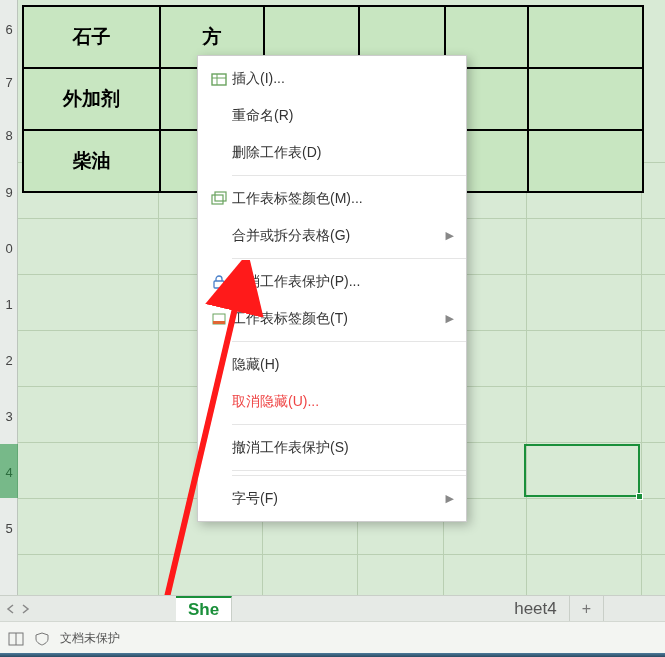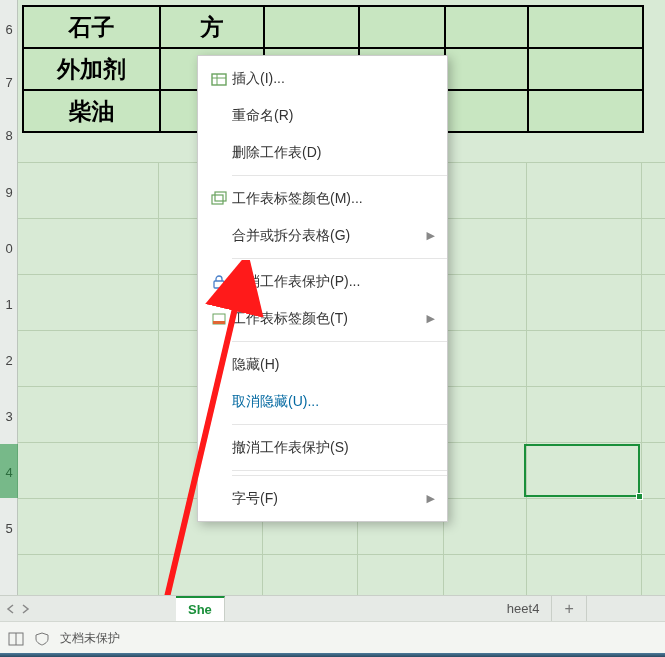--- a/index.html
+++ b/index.html
@@ -1,42 +1,42 @@
 <!DOCTYPE html>
 <html><head>
 <meta charset="utf-8">
 <style>
   * { box-sizing: border-box; margin: 0; padding: 0; font-family: "Microsoft YaHei", Arial, sans-serif; }
   html, body { width: 665px; height: 657px; overflow: hidden; background: #d8ead5; }
   .sheet-area { position: relative; width: 100%; height: 595px; }
   .col-rownums { position: absolute; left: 0; top: 0; width: 18px; height: 595px; background: #e8ece9; border-right: 1px solid #bcc5bc; }
   .rownum { position: absolute; left: 0; width: 18px; text-align: center; font-size: 13px; color: #444; }
   .tbl { position: absolute; left: 22px; top: 5px; border-collapse: collapse; }
-  .tbl td { border: 2.5px solid #000; text-align: center; font-size: 23px; font-weight: 600; height: 42px; background: #c8e6c1; }
+  .tbl td { border: 2.5px solid #000; text-align: center; font-size: 19px; font-weight: 600; height: 62px; background: #c8e6c1; }
   .c1 { width: 137px; }
   .c2 { width: 104px; }
   .c3 { width: 95px; }
   .c4 { width: 86px; }
   .c5 { width: 83px; }
   .c6 { width: 115px; }
   .grid-h { position: absolute; left: 18px; right: 0; border-top: 1px solid #b9cfb2; }
   .grid-v { position: absolute; top: 162px; bottom: 0; border-left: 1px solid #b9cfb2; }
   .sel-cell { position: absolute; border: 2.5px solid #1a8f3a; }
   .sel-handle { position: absolute; width: 7px; height: 7px; background: #1a8f3a; border: 1px solid #fff; }
   .tabbar { position: absolute; left: 0; right: 0; top: 595px; height: 26px; background: #e6eae6; border-top: 1px solid #c9cfc8; display: flex; align-items: stretch; }
   .tab-nav { display: flex; align-items: center; padding: 0 6px; gap: 4px; }
   .tab-nav svg { width: 10px; height: 10px; }
-  .tab { display: flex; align-items: center; padding: 0 12px; border-right: 1px solid #c9cfc8; font-size: 13px; color: #555; cursor: pointer; }
+  .tab { display: flex; align-items: center; padding: 0 12px; border-right: 1px solid #c9cfc8; font-size: 17px; color: #555; cursor: pointer; }
   .tab.active { background: #fff; color: #1a8f3a; font-weight: 600; border-top: 2px solid #1a8f3a; }
   .tab.add { font-size: 16px; color: #777; }
   .statusbar { position: absolute; left: 0; right: 0; top: 621px; height: 34px; background: #f3f5f2; border-top: 1px solid #d3d8d2; display: flex; align-items: center; padding: 0 8px; gap: 10px; font-size: 12px; color: #555; }
   .sb-icon { display: inline-flex; }
-  .ctxmenu { position: absolute; left: 197px; top: 55px; width: 251px; background: #fff; border: 1px solid #ccc; box-shadow: 3px 3px 10px rgba(0,0,0,.25); padding: 4px 0; }
+  .ctxmenu { position: absolute; left: 197px; top: 55px; width: 270px; background: #fff; border: 1px solid #ccc; box-shadow: 3px 3px 10px rgba(0,0,0,.25); padding: 4px 0; }
   .mi { display: flex; align-items: center; height: 37px; padding: 0 12px 0 8px; font-size: 14px; color: #333; cursor: pointer; }
-  .mi.disabled { color: #0369a1; cursor: default; }
+  .mi.disabled { color: #ef4444; cursor: default; }
   .mi .ico { width: 26px; display: flex; justify-content: center; }
   .mi .lbl { flex: 1; }
   .mi .arr { font-size: 11px; color: #888; }
   .msep { height: 1px; background: #e5e5e5; margin: 4px 0 4px 34px; }
   .red-arrow { position: absolute; left: 144px; top: 260px; pointer-events: none; }
 </style>
 </head>
 <body>
 
 <div class="sheet-area">

